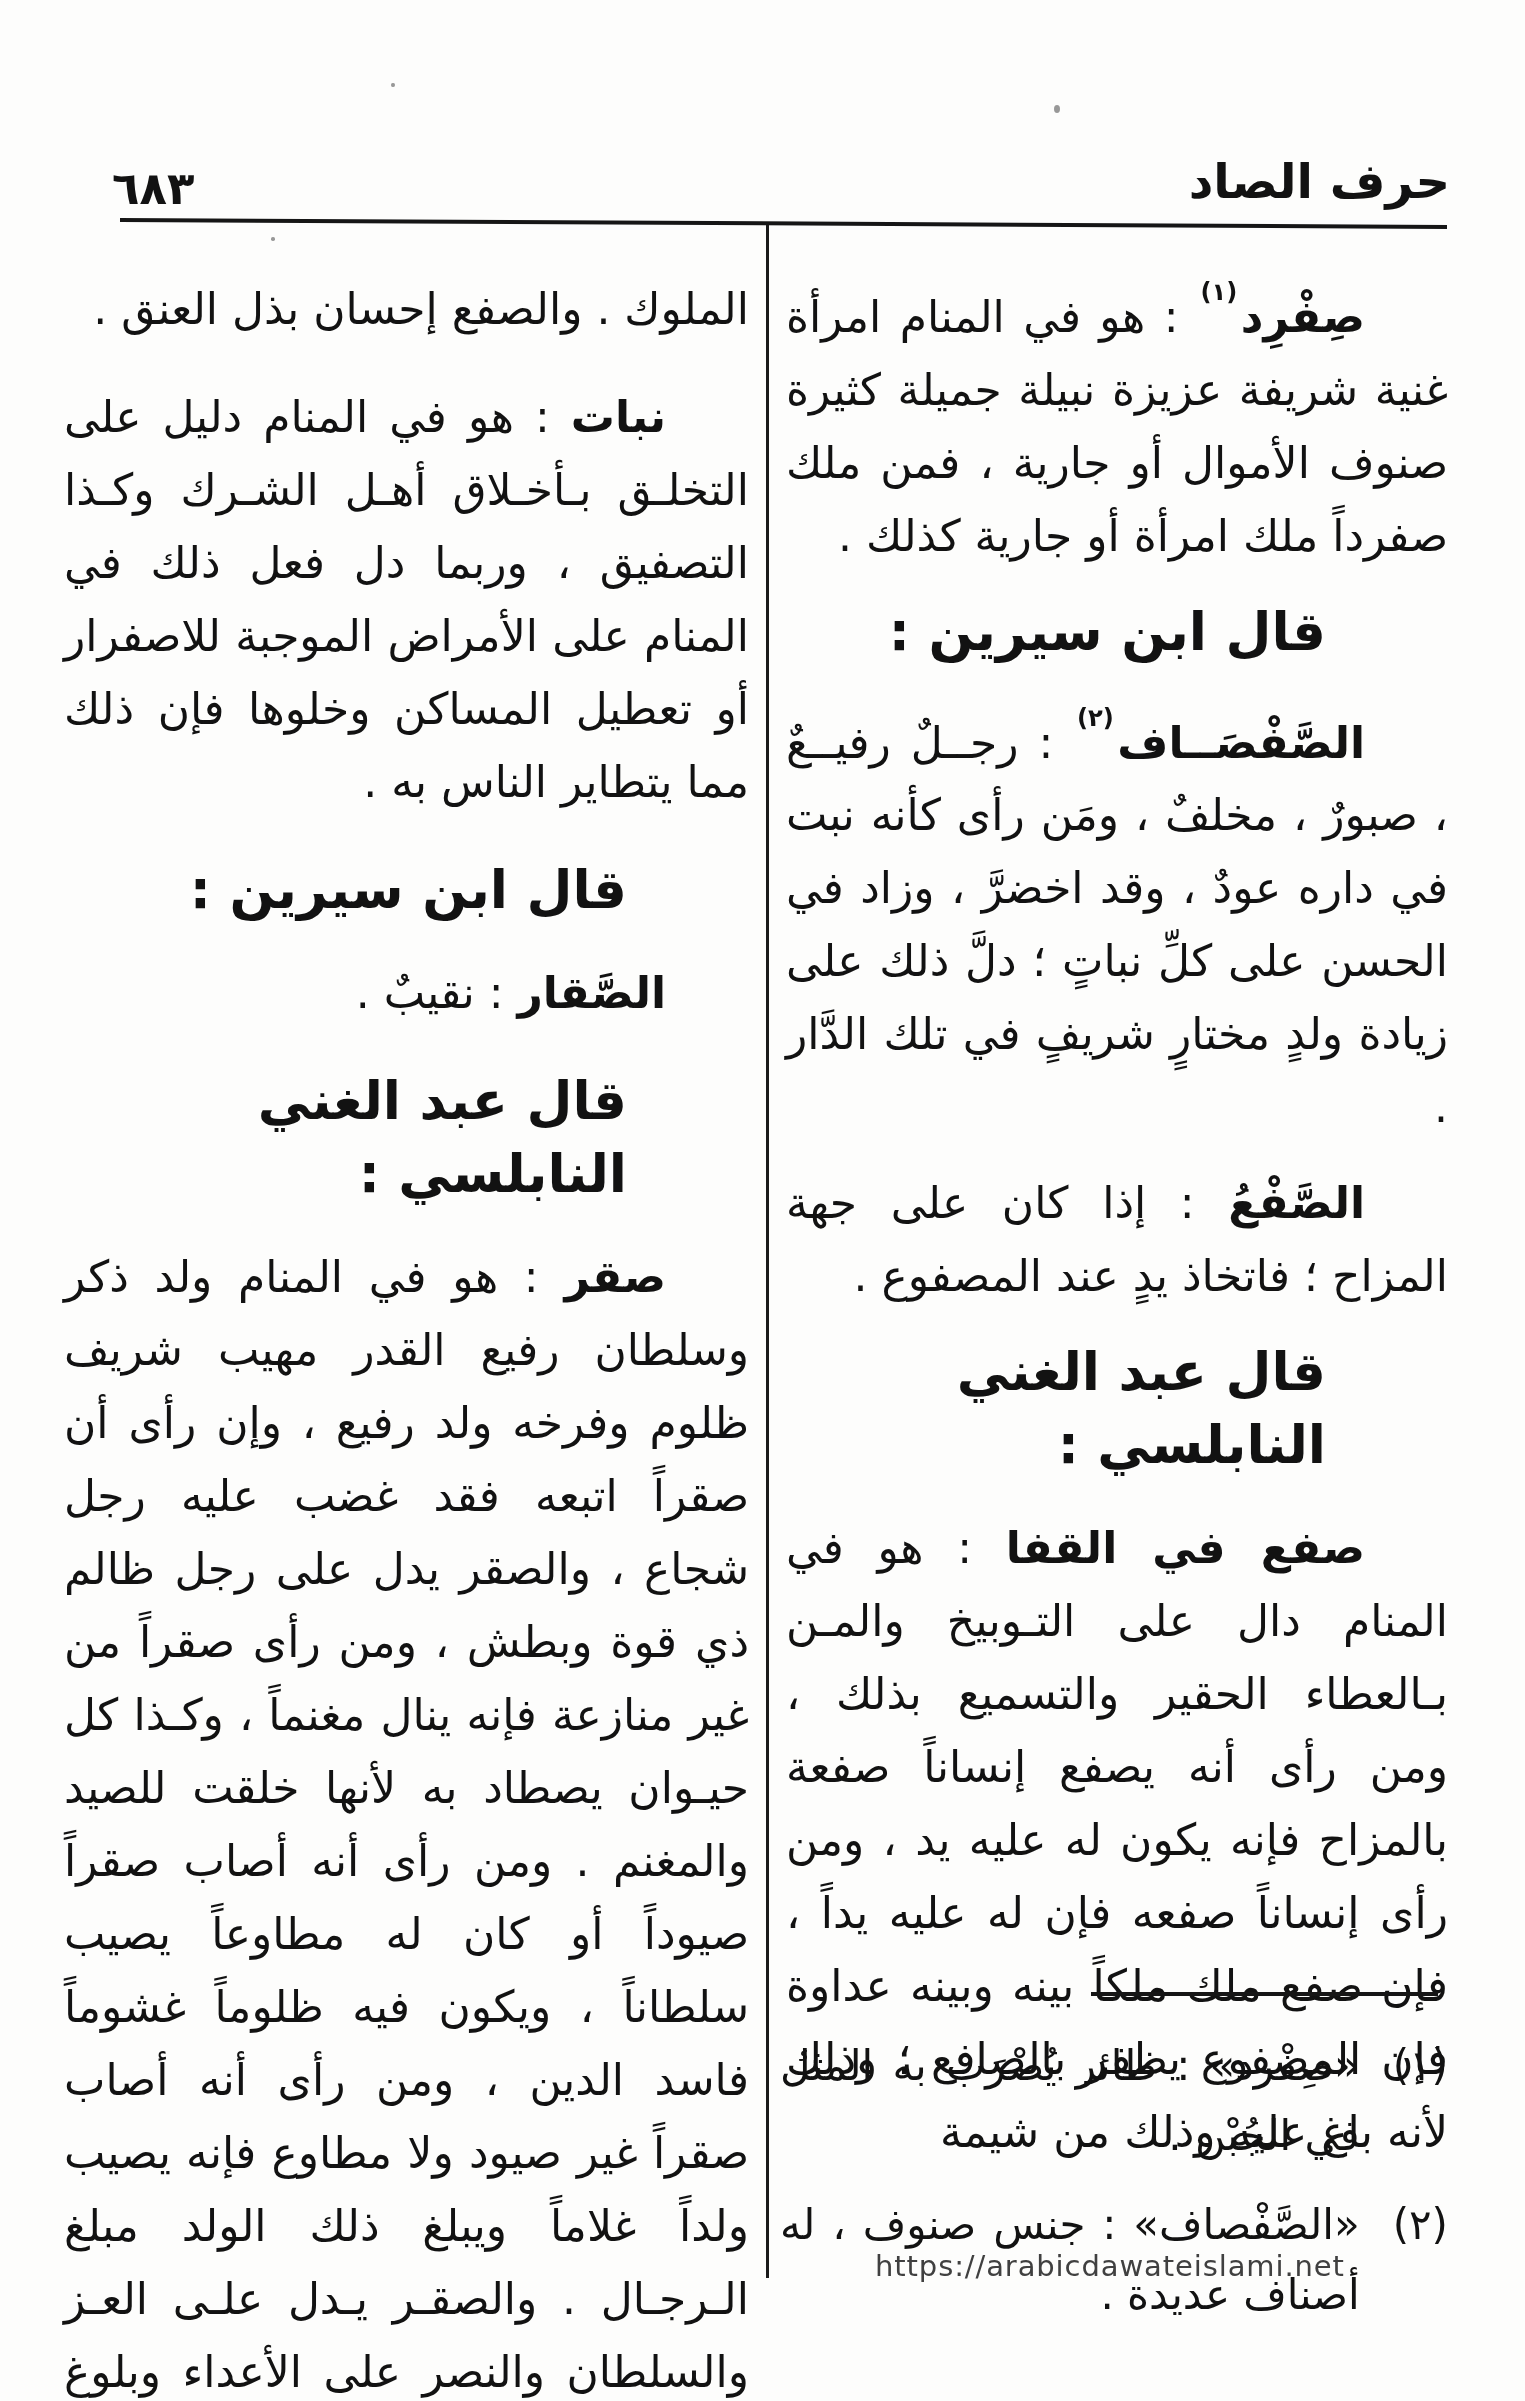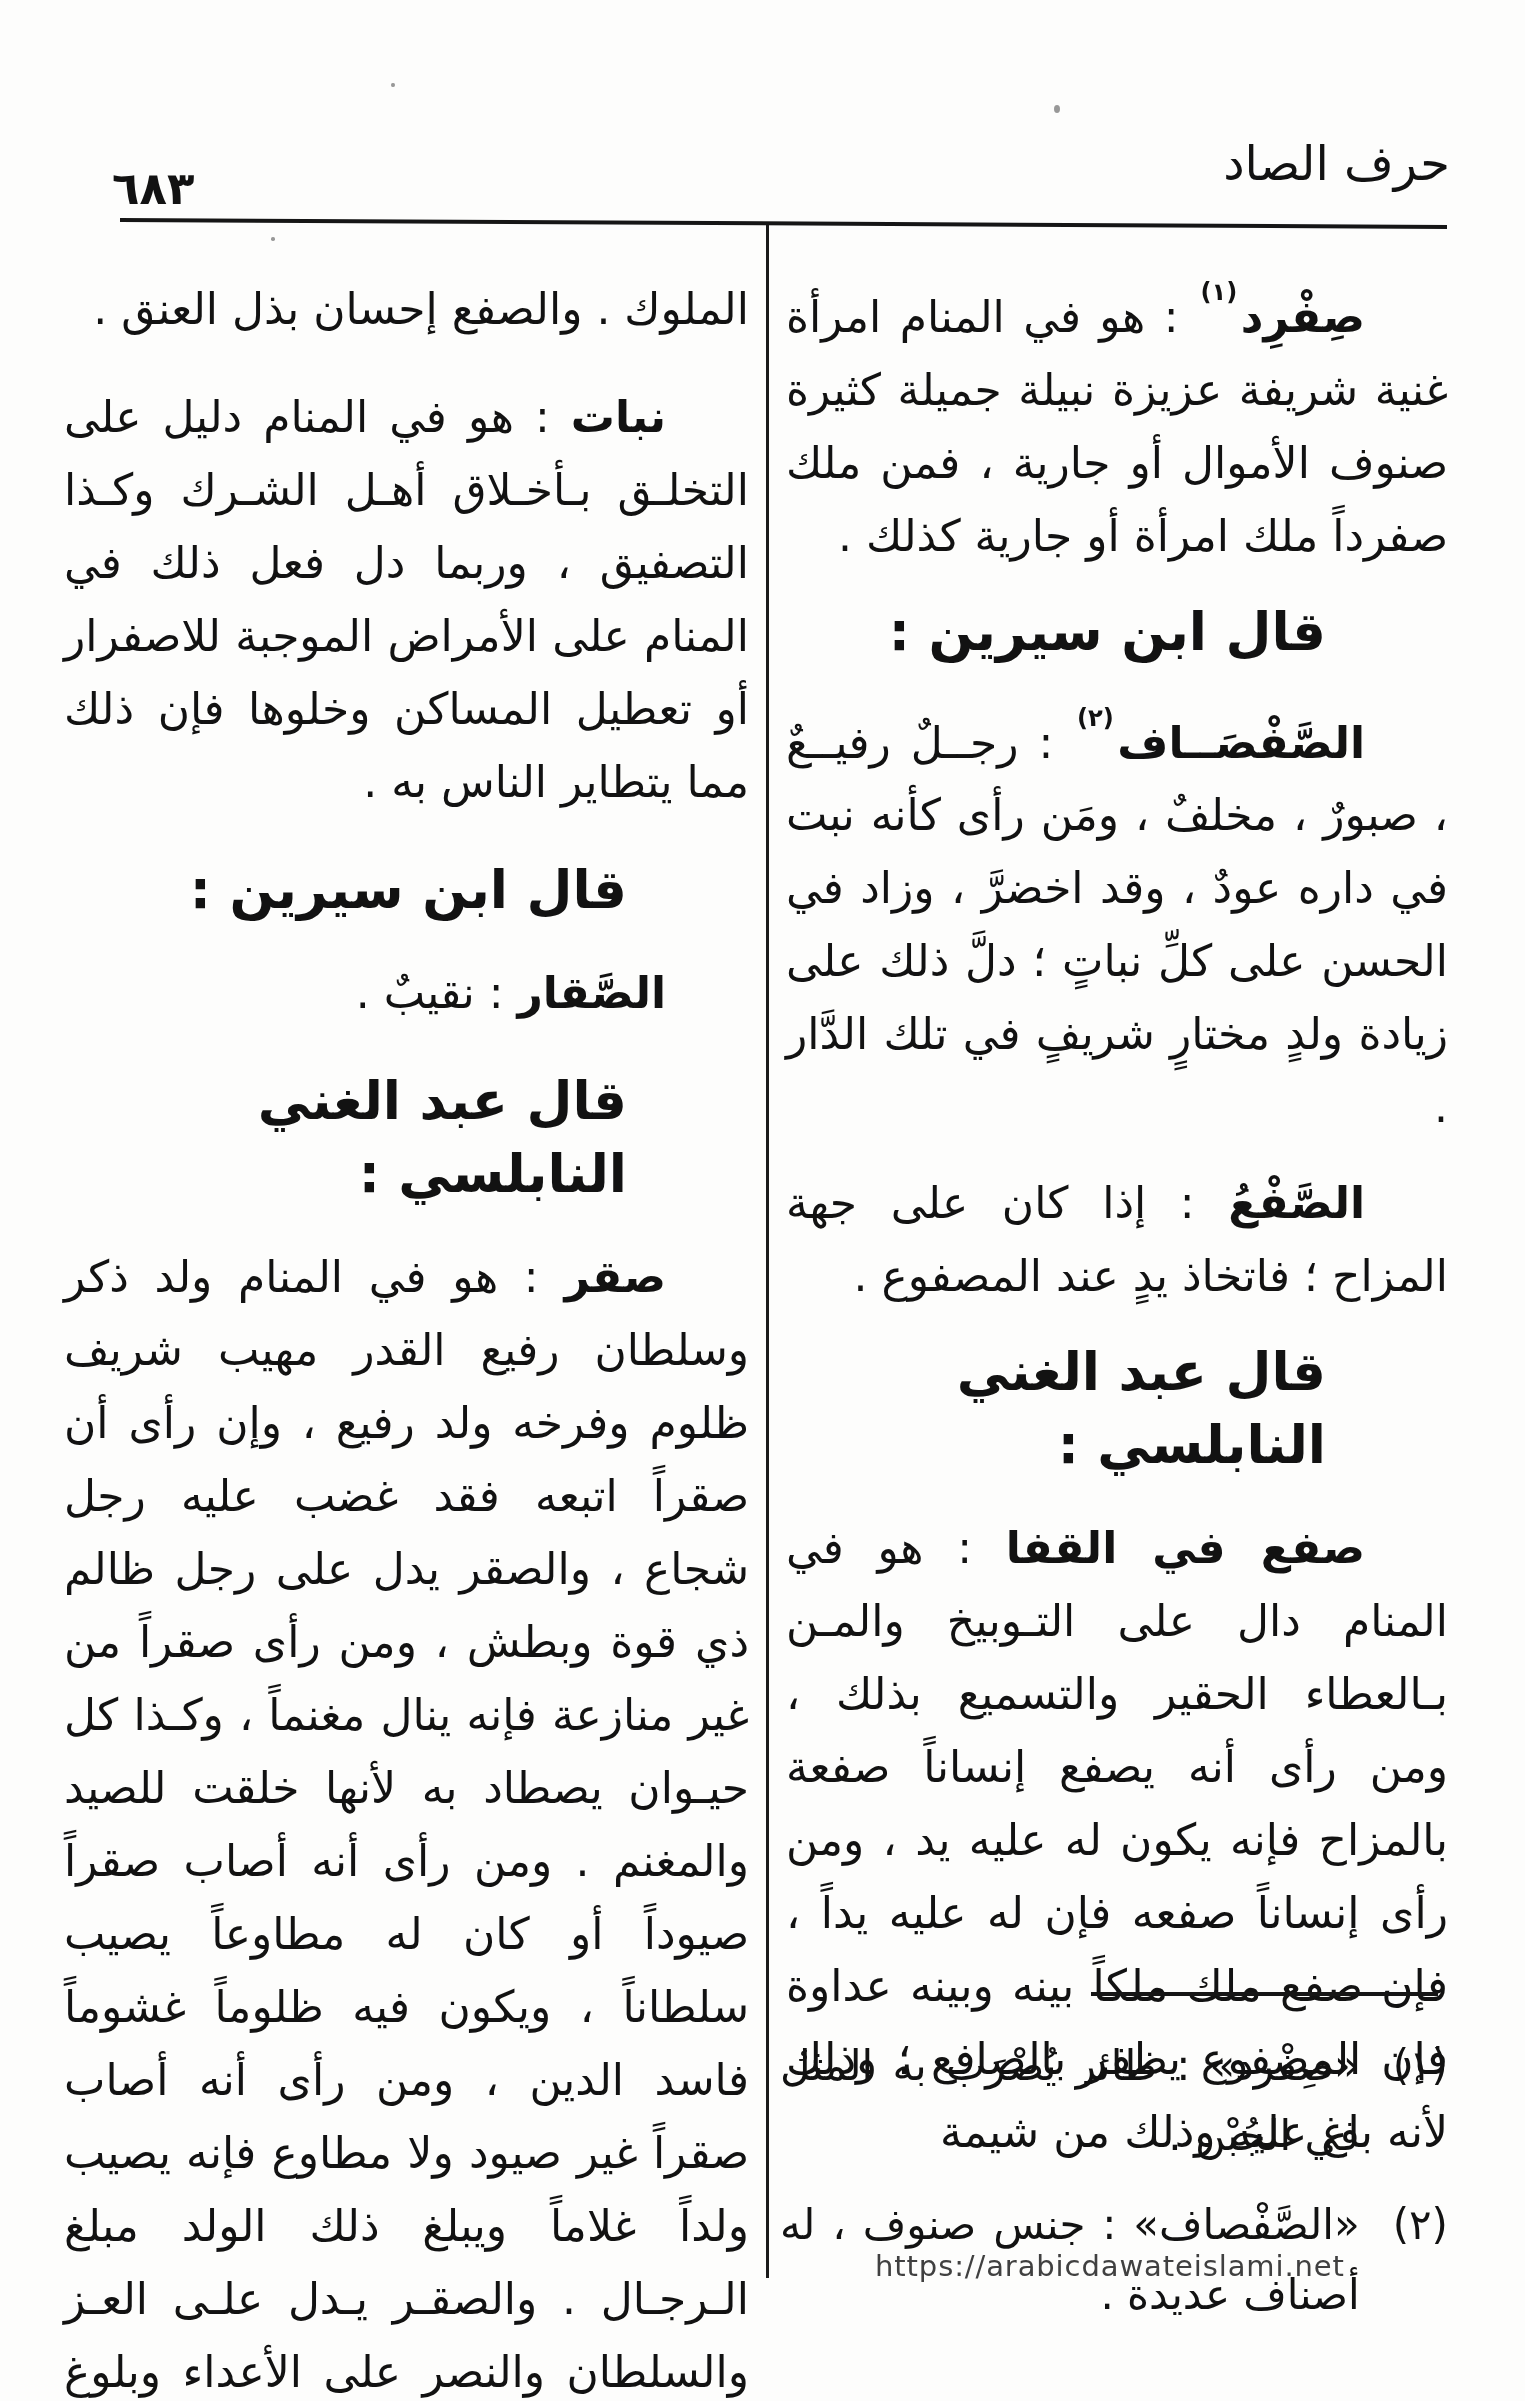--- a/index.html
+++ b/index.html
@@ -11,22 +11,22 @@
     color:#121212;
     position:relative;
     overflow:hidden;
     direction:rtl;
   }
   .page-number{
     position:absolute;left:112px;top:162px;
     font-size:45px;font-weight:bold;letter-spacing:1.7px;
   }
   .header-title{
-    position:absolute;right:75px;top:135px;
-    font-size:48px;font-weight:normal;
+    position:absolute;right:75px;top:153px;
+    font-size:48px;font-weight:bold;
   }
   .header-rule{
     position:absolute;left:120px;top:218px;
     width:1327px;height:4.4px;background:#161616;
     transform:rotate(0.3deg);transform-origin:left center;
   }
   .column-divider{
     position:absolute;left:766px;top:225px;
     width:2.6px;height:2053px;background:#1a1a1a;
   }

